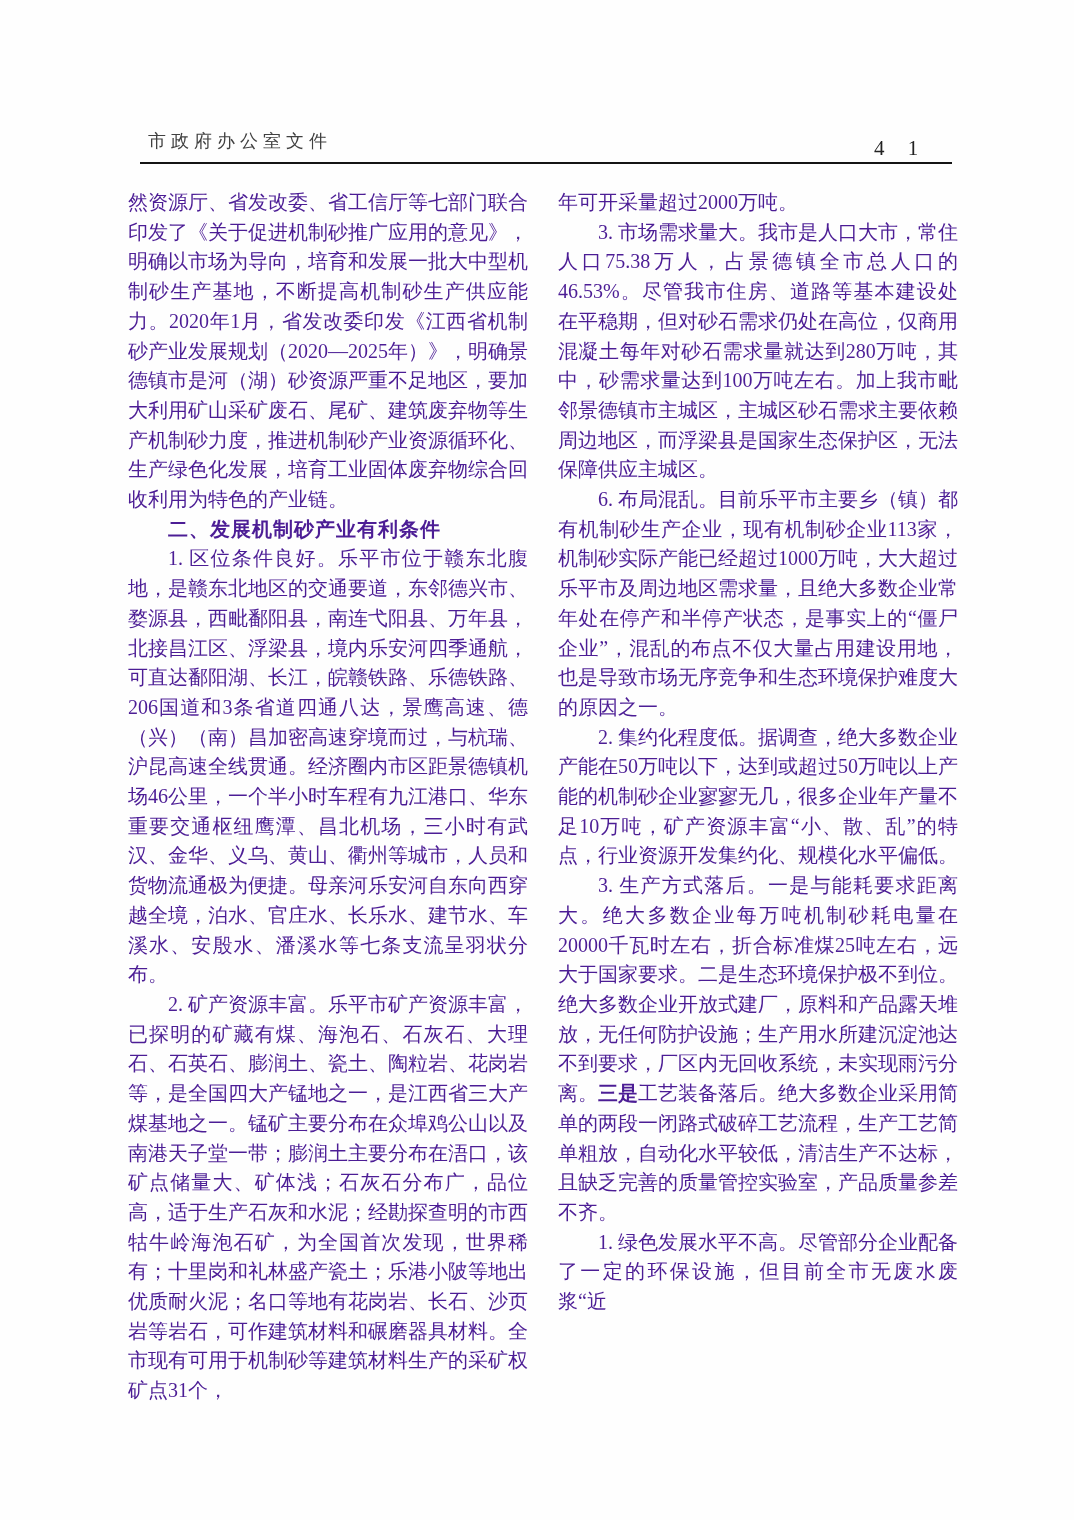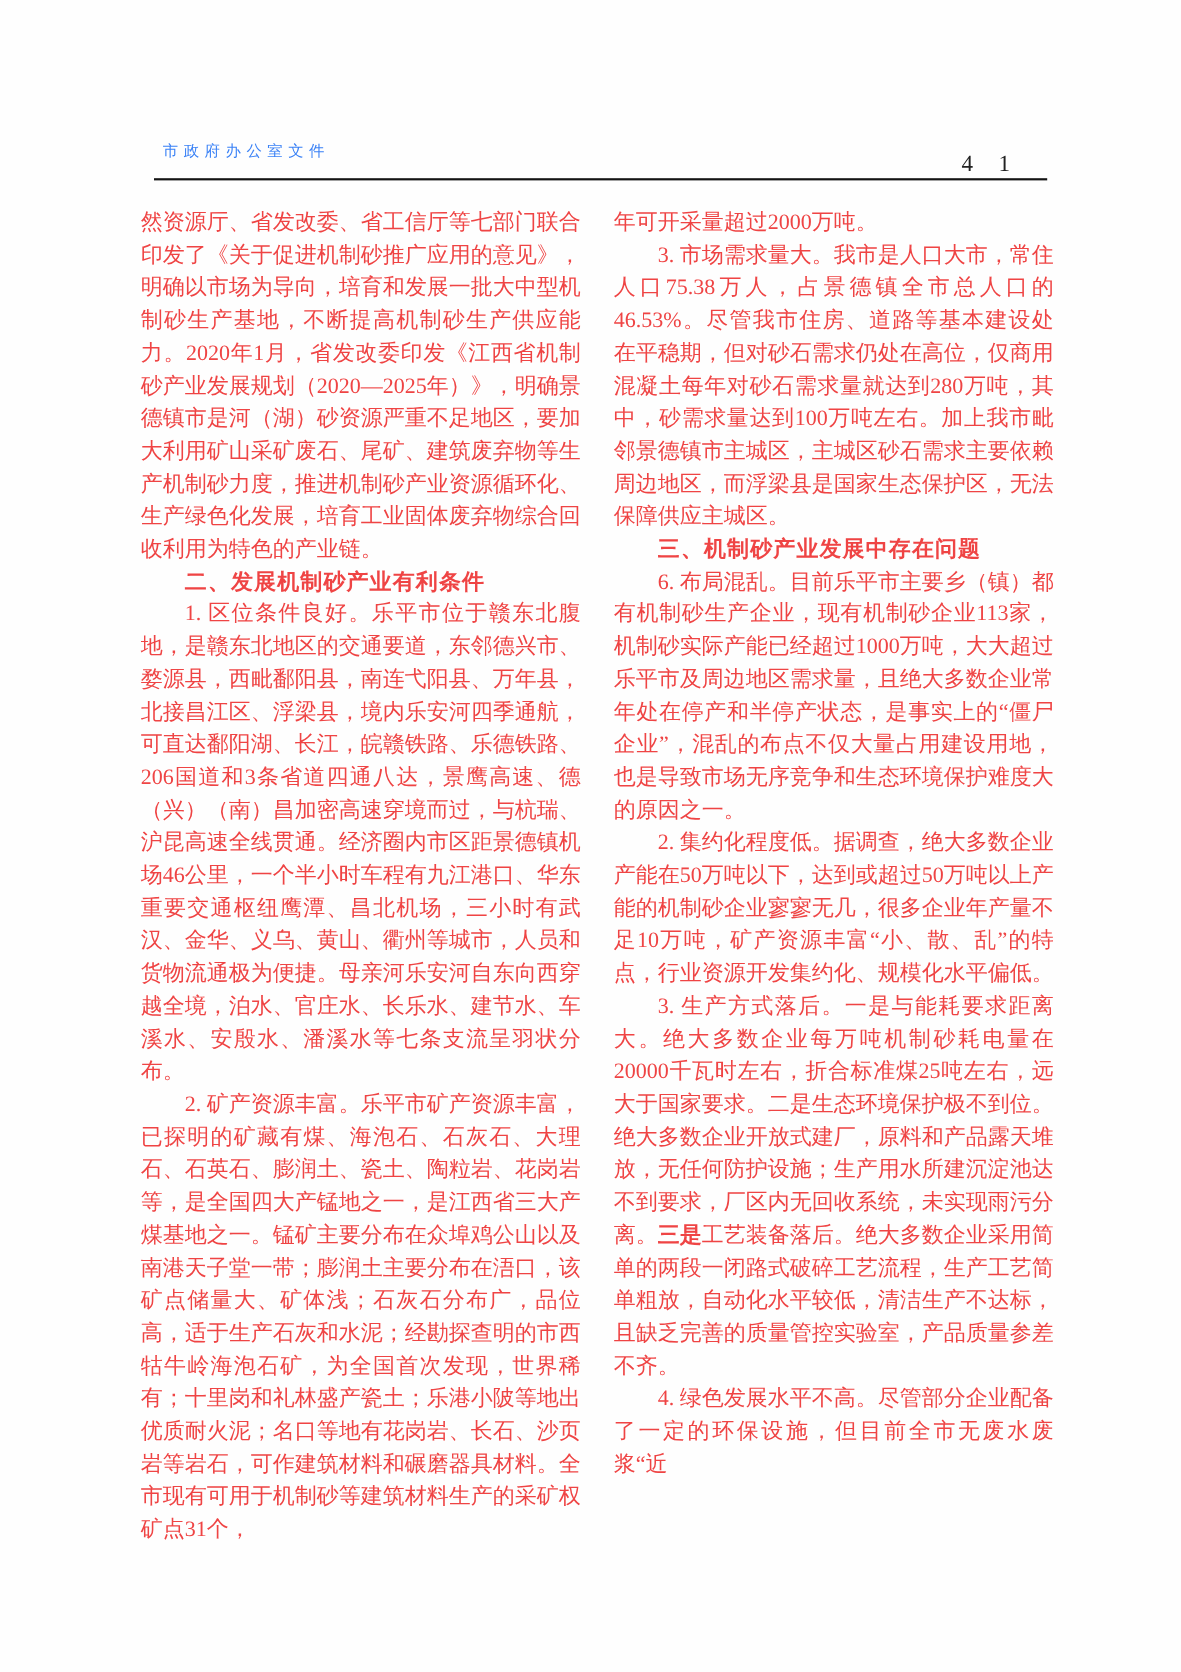--- a/index.html
+++ b/index.html
@@ -7,35 +7,35 @@
     width:1074px; height:1520px;
     background:#ffffff;
     position:relative;
     font-family:"Liberation Serif","DejaVu Serif",serif;
     color:#1a1a1a;
     overflow:hidden;
   }
   .page { position:absolute; left:0; top:0; width:1074px; height:1520px; background:#fefefe; }
   .header-label {
     position:absolute; left:148px; top:129px;
-    font-size:14px; letter-spacing:5px; color:#3b82f6;
+    font-size:18px; letter-spacing:5px; color:#404040;
   }
   .page-number {
     position:absolute; left:874px; top:136px;
     font-size:21px; letter-spacing:9px; color:#222;
   }
   .header-rule {
     position:absolute; left:140px; top:162px;
     width:812px; height:2px; background:#141414;
   }
   .col {
     position:absolute; top:188px; width:400px;
     font-size:20px; line-height:29.7px;
     text-align:justify; text-justify:inter-character;
-    color:#ef4444;
+    color:#4c1d95;
   }
   .col-left  { left:128px; }
   .col-right { left:558px; }
   .block { margin:0; padding:0; }
   .indent { text-indent:2em; }
   .heading { text-indent:2em; font-weight:700; letter-spacing:1px; }
   .kai { }
   .bold { font-weight:700; }
 </style>
 </head>
@@ -49,19 +49,18 @@
   <div class="col col-left">
       <p class="block"><span>然资源厅、省发改委、省工信厅等七部门联合印发了《关于促进机制砂推广应用的意见》，明确以市场为导向，培育和发展一批大中型机制砂生产基地，不断提高机制砂生产供应能力。2020年1月，省发改委印发《江西省机制砂产业发展规划（2020—2025年）》，明确景德镇市是河（湖）砂资源严重不足地区，要加大利用矿山采矿废石、尾矿、建筑废弃物等生产机制砂力度，推进机制砂产业资源循环化、生产绿色化发展，培育工业固体废弃物综合回收利用为特色的产业链。</span></p>
       <p class="block heading"><span class="bold">二、发展机制砂产业有利条件</span></p>
       <p class="block indent"><span class="kai">1. 区位条件良好。</span><span>乐平市位于赣东北腹地，是赣东北地区的交通要道，东邻德兴市、婺源县，西毗鄱阳县，南连弋阳县、万年县，北接昌江区、浮梁县，境内乐安河四季通航，可直达鄱阳湖、长江，皖赣铁路、乐德铁路、206国道和3条省道四通八达，景鹰高速、德（兴）（南）昌加密高速穿境而过，与杭瑞、沪昆高速全线贯通。经济圈内市区距景德镇机场46公里，一个半小时车程有九江港口、华东重要交通枢纽鹰潭、昌北机场，三小时有武汉、金华、义乌、黄山、衢州等城市，人员和货物流通极为便捷。母亲河乐安河自东向西穿越全境，泊水、官庄水、长乐水、建节水、车溪水、安殷水、潘溪水等七条支流呈羽状分布。</span></p>
       <p class="block indent"><span class="kai">2. 矿产资源丰富。</span><span>乐平市矿产资源丰富，已探明的矿藏有煤、海泡石、石灰石、大理石、石英石、膨润土、瓷土、陶粒岩、花岗岩等，是全国四大产锰地之一，是江西省三大产煤基地之一。锰矿主要分布在众埠鸡公山以及南港天子堂一带；膨润土主要分布在浯口，该矿点储量大、矿体浅；石灰石分布广，品位高，适于生产石灰和水泥；经勘探查明的市西牯牛岭海泡石矿，为全国首次发现，世界稀有；十里岗和礼林盛产瓷土；乐港小陂等地出优质耐火泥；名口等地有花岗岩、长石、沙页岩等岩石，可作建筑材料和碾磨器具材料。全市现有可用于机制砂等建筑材料生产的采矿权矿点31个，</span></p>
     </div>
 
   <div class="col col-right">
       <p class="block"><span>年可开采量超过2000万吨。</span></p>
       <p class="block indent"><span class="kai">3. 市场需求量大。</span><span>我市是人口大市，常住人口75.38万人，占景德镇全市总人口的46.53%。尽管我市住房、道路等基本建设处在平稳期，但对砂石需求仍处在高位，仅商用混凝土每年对砂石需求量就达到280万吨，其中，砂需求量达到100万吨左右。加上我市毗邻景德镇市主城区，主城区砂石需求主要依赖周边地区，而浮梁县是国家生态保护区，无法保障供应主城区。</span></p>
-      <p class="block heading"><span class="bold">三、机制砂产业发展中存在问题</span></p>
       <p class="block indent"><span class="kai">6. 布局混乱。</span><span>目前乐平市主要乡（镇）都有机制砂生产企业，现有机制砂企业113家，机制砂实际产能已经超过1000万吨，大大超过乐平市及周边地区需求量，且绝大多数企业常年处在停产和半停产状态，是事实上的“僵尸企业”，混乱的布点不仅大量占用建设用地，也是导致市场无序竞争和生态环境保护难度大的原因之一。</span></p>
       <p class="block indent"><span class="kai">2. 集约化程度低。</span><span>据调查，绝大多数企业产能在50万吨以下，达到或超过50万吨以上产能的机制砂企业寥寥无几，很多企业年产量不足10万吨，矿产资源丰富“小、散、乱”的特点，行业资源开发集约化、规模化水平偏低。</span></p>
       <p class="block indent"><span class="kai">3. 生产方式落后。</span><span>一是与能耗要求距离大。绝大多数企业每万吨机制砂耗电量在20000千瓦时左右，折合标准煤25吨左右，远大于国家要求。二是生态环境保护极不到位。绝大多数企业开放式建厂，原料和产品露天堆放，无任何防护设施；生产用水所建沉淀池达不到要求，厂区内无回收系统，未实现雨污分离。</span><span class="bold">三是</span><span>工艺装备落后。绝大多数企业采用简单的两段一闭路式破碎工艺流程，生产工艺简单粗放，自动化水平较低，清洁生产不达标，且缺乏完善的质量管控实验室，产品质量参差不齐。</span></p>
-      <p class="block indent"><span class="kai">4. 绿色发展水平不高。</span><span>尽管部分企业配备了一定的环保设施，但目前全市无废水废浆“近</span></p>
+      <p class="block indent"><span class="kai">1. 绿色发展水平不高。</span><span>尽管部分企业配备了一定的环保设施，但目前全市无废水废浆“近</span></p>
     </div>
 </div>
 
 </body></html>

